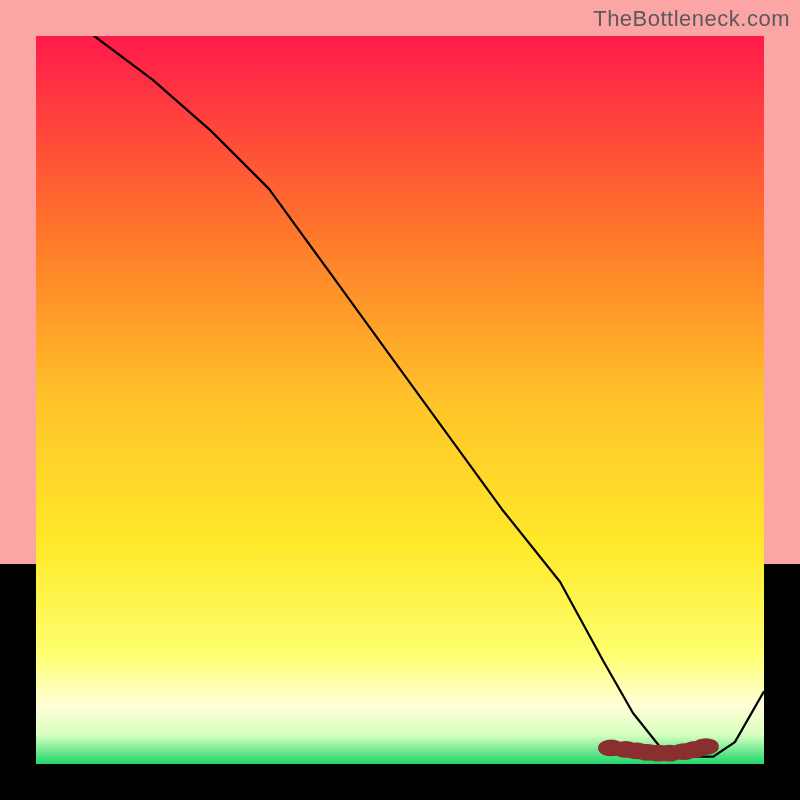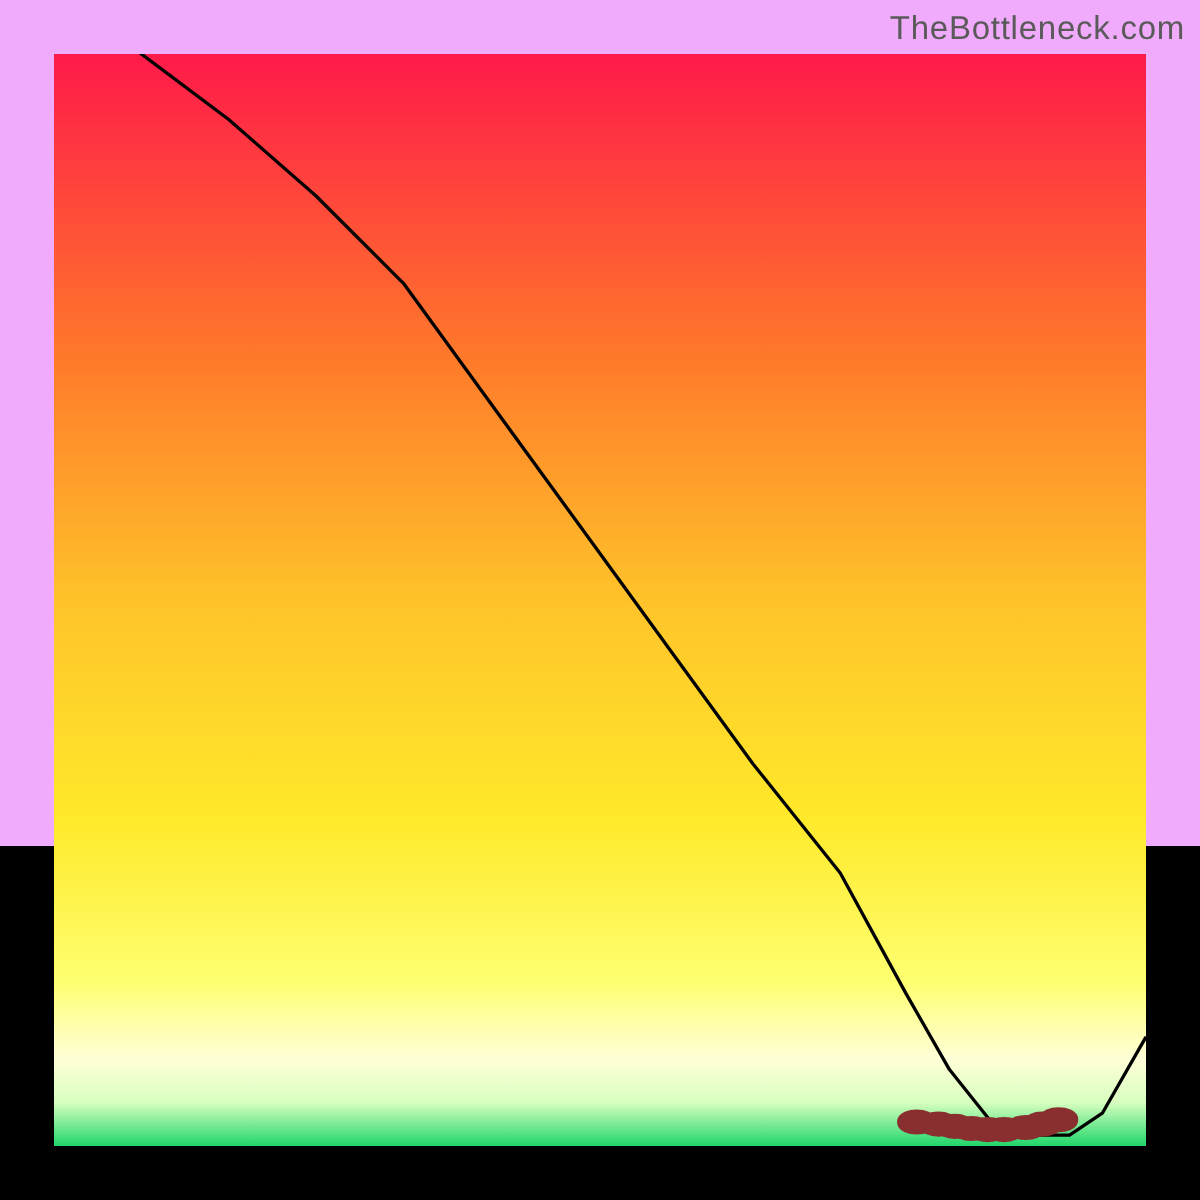--- a/index.html
+++ b/index.html
@@ -8,21 +8,21 @@
     width: 800px;
     height: 800px;
     background: #000;
     overflow: hidden;
     font-family: Arial, Helvetica, sans-serif;
   }
   .frame {
     position: relative;
     width: 800px;
     height: 564px;
-    background: #f0abfc;
+    background: #fca5a5;
   }
   .watermark {
     position: absolute;
     top: 6px;
     right: 10px;
     color: #5a5a5a;
     font-size: 22px;
     font-weight: 400;
     letter-spacing: 0.5px;
     z-index: 10;

